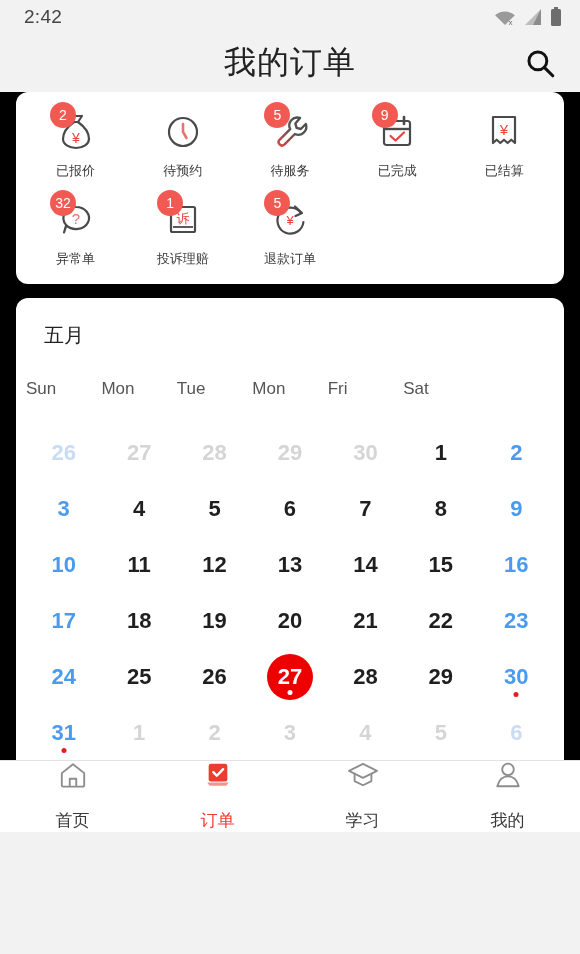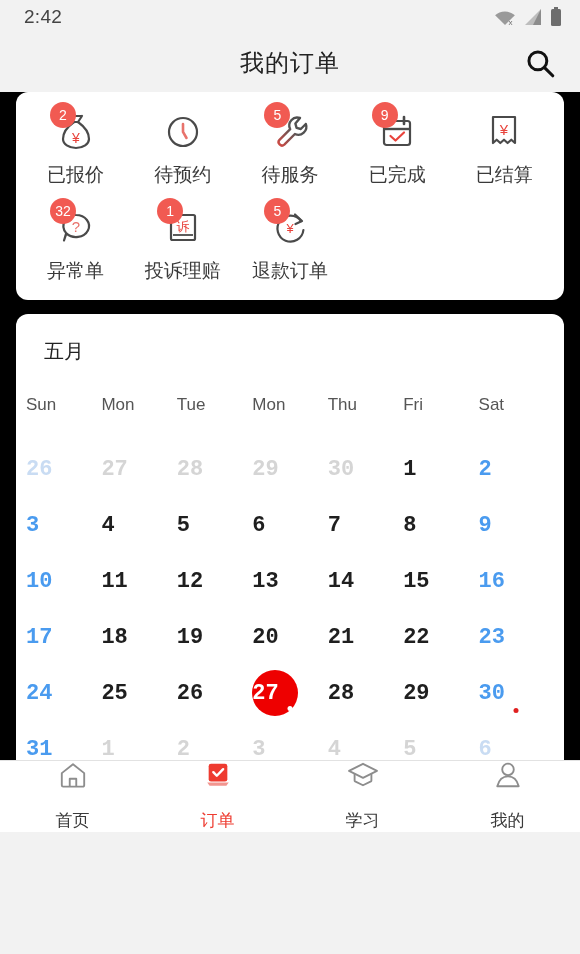--- a/index.html
+++ b/index.html
@@ -27,21 +27,21 @@
   .status-time { font-size: 19px; color: #444; letter-spacing: .3px; }
   .status-icons { display: flex; align-items: center; gap: 7px; }
 
   
   .header {
     height: 58px; flex: 0 0 58px;
     position: relative;
     display: flex; align-items: center; justify-content: center;
     background: #f2f2f2;
   }
-  .header-title { font-size: 24px; color: #222; letter-spacing: 1px; }
+  .header-title { font-size: 32px; color: #222; letter-spacing: 1px; }
   .search-btn {
     position: absolute; right: 18px; top: 50%; transform: translateY(-50%);
     width: 44px; height: 44px;
     display: flex; align-items: center; justify-content: center;
   }
 
   
   .content { flex: 1 1 auto; overflow: hidden; padding: 0 16px; }
 
   .card {
@@ -65,38 +65,37 @@
     top: -8px; left: 28px;
     min-width: 26px; height: 26px;
     padding: 0 5px;
     border-radius: 13px;
     background: #f15a52;
     color: #fff;
     font-size: 14px;
     display: flex; align-items: center; justify-content: center;
     line-height: 1;
   }
-  .status-label { margin-top: 8px; font-size: 19px; color: #3a3a3a; white-space: nowrap; }
+  .status-label { margin-top: 8px; font-size: 13px; color: #3a3a3a; white-space: nowrap; }
 
   
   .cal-card { padding: 24px 10px 18px 10px; }
   .cal-month { font-size: 20px; color: #222; padding-left: 18px; margin-bottom: 30px; }
   .cal-grid { display: grid; grid-template-columns: repeat(7, 1fr); }
   .cal-wd {
     font-size: 17px; color: #555;
     padding-bottom: 26px;
   }
   .cal-day {
     height: 56px;
-    display: flex; align-items: center; 
+    display: flex; align-items: center; justify-content: center;
     position: relative;
     font-size: 22px;
     color: #1f1f1f;
     font-weight: 600;
-    font-family: Liberation Mono, monospace;
   }
   .cal-day.weekend { color: #4a9bef; }
   .cal-day.muted { color: #d5d5d5; font-weight: 600; }
   .cal-day.muted.weekend { color: #c9dcf3; }
   .cal-day .num { position: relative; z-index: 2; }
   .cal-day.selected .circle {
     position: absolute;
     width: 46px; height: 46px;
     border-radius: 50%;
     background: #ee0000;
@@ -277,21 +276,20 @@
       </div>
     </div>
 
     <div class="card cal-card">
       <div class="cal-month">五月</div>
       <div class="cal-grid" id="cal-weekdays">
           <div class="cal-wd">Sun</div>
           <div class="cal-wd">Mon</div>
           <div class="cal-wd">Tue</div>
           <div class="cal-wd">Mon</div>
-          <div class="cal-wd">Thu</div>
           <div class="cal-wd">Fri</div>
           <div class="cal-wd">Sat</div>
         </div>
       <div class="cal-grid" id="cal-days">
           <div class="cal-day weekend muted">
             <span class="num">26</span>
           </div>
           <div class="cal-day muted">
             <span class="num">27</span>
           </div>

